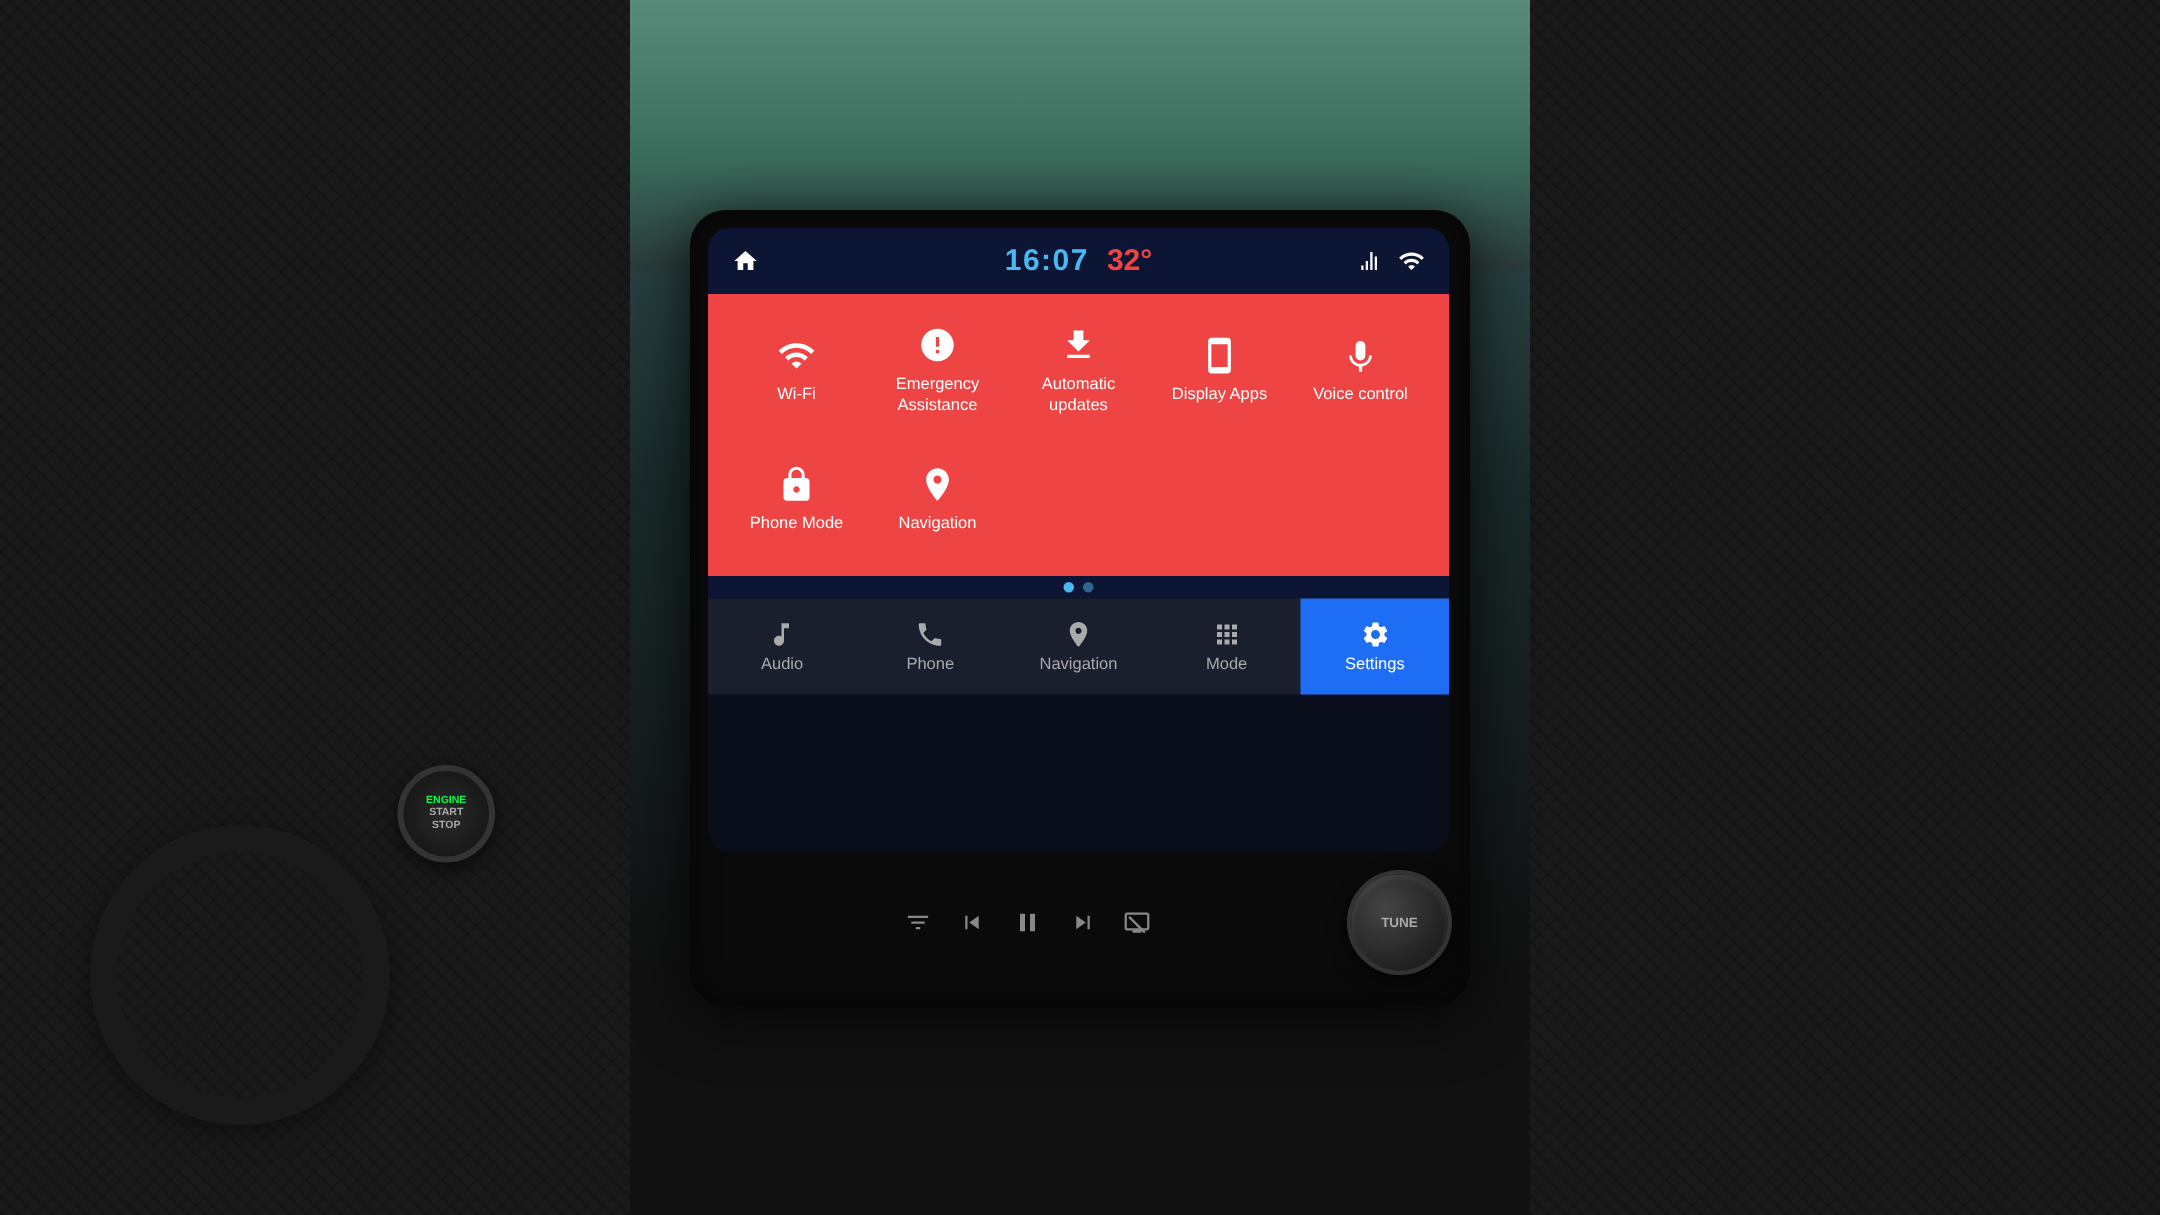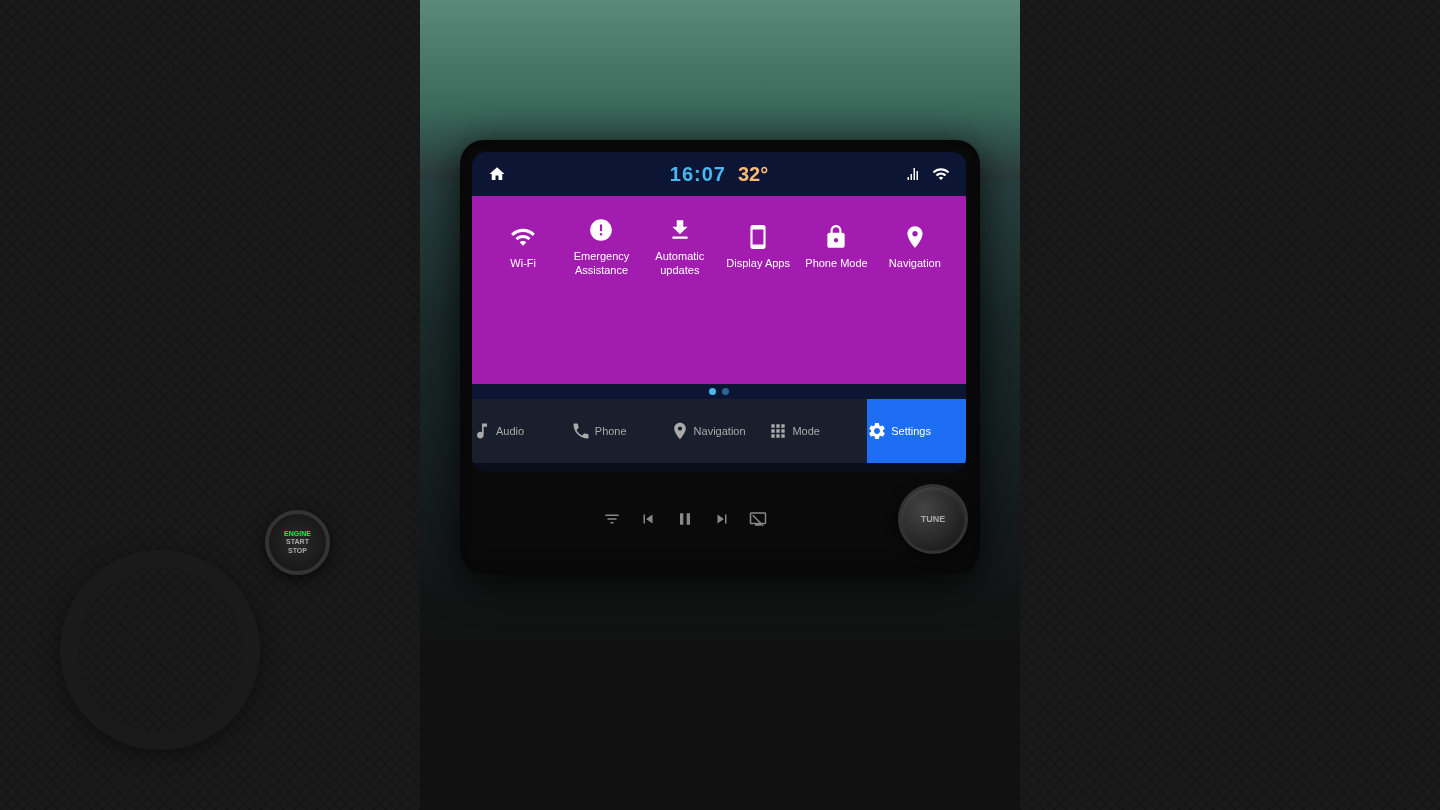--- a/index.html
+++ b/index.html
@@ -57,21 +57,21 @@
       border-radius: 24px;
       padding: 12px;
       box-shadow: 0 8px 40px rgba(0,0,0,0.8), inset 0 0 20px rgba(0,0,0,0.5);
     }
 
     .screen {
       background: #0a0d1a;
       border-radius: 14px;
       overflow: hidden;
       width: 494px;
-      height: 320px;
+      height: 416px;
     }
 
     
     .header-bar {
       background: #0d1535;
       display: flex;
       align-items: center;
       justify-content: space-between;
       padding: 0 16px;
       height: 44px;
@@ -92,33 +92,33 @@
     }
 
     .time-display {
       color: #4ab8f0;
       font-size: 20px;
       font-weight: bold;
       letter-spacing: 1px;
     }
 
     .temp-display {
-      color: #fdba74;
+      color: #ef4444;
       font-size: 20px;
       font-weight: bold;
     }
 
     
     .menu-grid {
       display: grid;
-      grid-template-columns: repeat(6, 1fr);
+      grid-template-columns: repeat(5, 1fr);
       grid-template-rows: repeat(2, 1fr);
       padding: 8px 12px;
       gap: 0;
-      background: #a21caf;
+      background: #ef4444;
       flex: 1;
       height: 188px;
     }
 
     .menu-item {
       display: flex;
       flex-direction: column;
       align-items: center;
       justify-content: center;
       gap: 6px;
@@ -163,23 +163,23 @@
     
     .bottom-nav {
       display: grid;
       grid-template-columns: repeat(5, 1fr);
       background: #1a1f2e;
       height: 64px;
     }
 
     .nav-tab {
       display: flex;
-      flex-direction: row;
-      align-items: center;
-      justify-content: flex-start;
+      flex-direction: column;
+      align-items: center;
+      justify-content: center;
       gap: 4px;
       color: #aaaaaa;
       cursor: pointer;
       font-size: 11px;
     }
 
     .nav-tab.active {
       background: #1e6ef5;
       color: #ffffff;
     }
@@ -360,20 +360,26 @@
 
           <div class="menu-item">
             <svg class="menu-svg" viewBox="0 0 24 24" fill="white">
               <path d="M17 1.01L7 1c-1.1 0-2 .9-2 2v18c0 1.1.9 2 2 2h10c1.1 0 2-.9 2-2V3c0-1.1-.9-1.99-2-1.99zM17 19H7V5h10v14z"></path>
               <path d="M10 8h4v2h-4zm0 3h4v2h-4z" fill="none"></path>
             </svg>
             <span class="menu-label">Display Apps</span>
           </div>
 
 
+          <div class="menu-item">
+            <svg class="menu-svg" viewBox="0 0 24 24" fill="white">
+              <path d="M12 15c1.66 0 2.99-1.34 2.99-3L15 6c0-1.66-1.34-3-3-3S9 4.34 9 6v6c0 1.66 1.34 3 3 3zm5.3-3c0 3-2.54 5.1-5.3 5.1S6.7 15 6.7 12H5c0 3.42 2.72 6.23 6 6.72V22h2v-3.28c3.28-.48 6-3.3 6-6.72h-1.7z"></path>
+            </svg>
+            <span class="menu-label">Voice control</span>
+          </div>
 
           <div class="menu-item">
             <svg class="menu-svg" viewBox="0 0 24 24" fill="white">
               <path d="M18 8h-1V6c0-2.76-2.24-5-5-5S7 3.24 7 6v2H6c-1.1 0-2 .9-2 2v10c0 1.1.9 2 2 2h12c1.1 0 2-.9 2-2V10c0-1.1-.9-2-2-2zm-6 9c-1.1 0-2-.9-2-2s.9-2 2-2 2 .9 2 2-.9 2-2 2zm3.1-9H8.9V6c0-1.71 1.39-3.1 3.1-3.1 1.71 0 3.1 1.39 3.1 3.1v2z"></path>
             </svg>
             <span class="menu-label">Phone Mode</span>
           </div>
 
           <div class="menu-item">
             <svg class="menu-svg" viewBox="0 0 24 24" fill="white">

